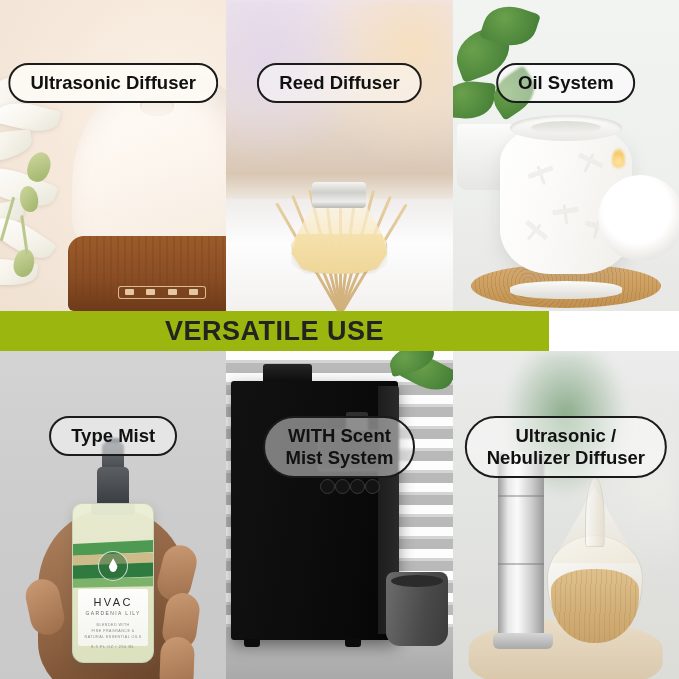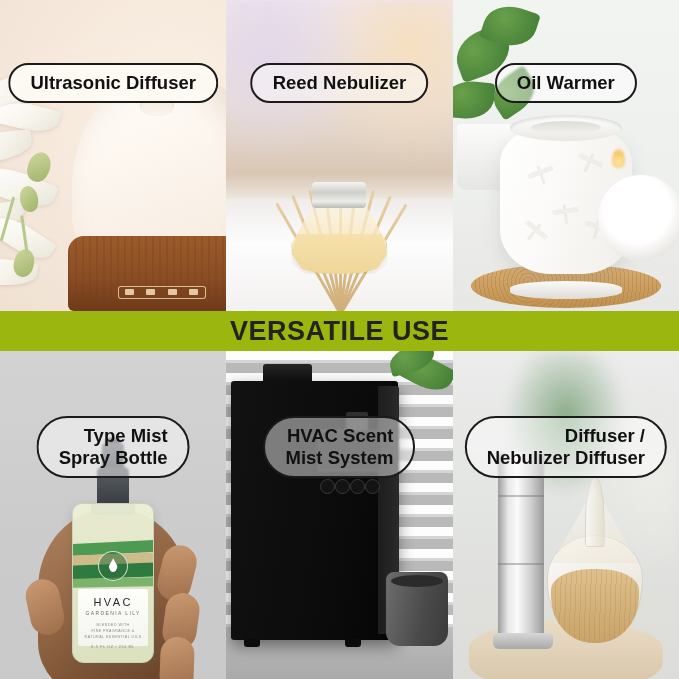--- a/index.html
+++ b/index.html
@@ -11,37 +11,37 @@
     overflow:hidden;
     position:relative;
   }
   .board{ position:absolute; inset:0; display:flex; flex-direction:column; }
 
   .row{ display:flex; width:679px; position:relative; }
   .row-top{ height:311px; }
   .row-bottom{ height:328px; }
 
   .band{
-    height:40px; width:679px;
+    height:40px; width:549px;
     display:flex; align-items:center; justify-content:center;
     position:relative; z-index:5;
   }
   .band-text{
     font-weight:700; font-size:27px; letter-spacing:.5px;
     color:#23241f;
   }
 
   .panel{ position:relative; overflow:hidden; flex:1 1 0; height:100%; }
   .panel .scene{ position:absolute; inset:0; }
 
   
   .pill{
     position:absolute; left:50%; transform:translateX(-50%);
     border:2.5px solid #1b1b1b; border-radius:999px;
-    padding:7px 20px; text-align:right; z-index:9;
+    padding:7px 20px; text-align:center; z-index:9;
     background:rgba(255,255,255,.72);
     backdrop-filter: blur(1px);
   }
   .pill.solid{ background:rgba(253,250,244,.92); }
   .pill.glassy{ background:rgba(255,255,255,.46); }
   .pill-txt{
     display:block; font-weight:700; color:#111; font-size:18.5px;
     line-height:1.18; white-space:nowrap;
   }
   .row-top .pill{ top:63px; }
@@ -425,21 +425,21 @@
           <i style="transform:rotate(7deg);"></i>
           <i style="transform:rotate(15deg);"></i>
           <i style="transform:rotate(23deg);"></i>
           <i style="transform:rotate(31deg);"></i>
         </div>
         <div class="reed-bottle"></div>
         <div class="reed-liquid"></div>
         <div class="reed-collar"></div>
       </div>
       <div class="pill glassy">
-        <span class="pill-txt">Reed Nebulizer</span>
+        <span class="pill-txt">Reed Diffuser</span>
       </div>
     </div>
 
     <div class="panel">
       <div class="scene bg-warm">
         <div class="plant-pot"></div>
         <div>
           <div class="leaf" style="left:1%;top:10%;width:56px;height:44px;transform:rotate(-20deg);"></div>
           <div class="leaf" style="left:14%;top:2%;width:52px;height:40px;transform:rotate(18deg);"></div>
           <div class="leaf" style="left:-4%;top:26%;width:50px;height:38px;transform:rotate(6deg);"></div>
@@ -452,21 +452,21 @@
           <div class="dragonfly" style="left:58%;top:18%;transform:rotate(25deg);"></div>
           <div class="dragonfly" style="left:40%;top:52%;transform:rotate(-8deg);"></div>
           <div class="dragonfly" style="left:64%;top:62%;transform:rotate(14deg);"></div>
           <div class="dragonfly" style="left:16%;top:64%;transform:rotate(40deg);"></div>
         </div>
         <div class="warmer-base"></div>
         <div class="candle"></div>
         <div class="flame"></div>
       </div>
       <div class="pill glassy">
-        <span class="pill-txt">Oil Warmer</span>
+        <span class="pill-txt">Oil System</span>
       </div>
     </div>
   </div>
 
   <div class="band" style="background:#9bb70f;">
     <span class="band-text">VERSATILE USE</span>
   </div>
 
   <div class="row row-bottom">
 
@@ -493,21 +493,20 @@
             <div class="variant">GARDENIA LILY</div>
             <div class="blurb">BLENDED WITH</div>
             <div class="blurb" style="margin-top:0">FINE FRAGRANCE &amp;</div>
             <div class="blurb" style="margin-top:0">NATURAL ESSENTIAL OILS</div>
             <div class="vol">8.5 FL OZ   /   250 ML</div>
           </div>
         </div>
       </div>
       <div class="pill glassy">
         <span class="pill-txt">Type Mist</span>
-        <span class="pill-txt">Spray Bottle</span>
       </div>
     </div>
 
     <div class="panel">
       <div class="scene bg-hvac">
         <div class="blinds"></div>
         <div class="hvac-floor"></div>
         <div class="hvac-plant">
           <div class="leaf" style="right:4%;top:14%;width:52px;height:30px;transform:rotate(28deg);"></div>
           <div class="leaf" style="right:22%;top:2%;width:46px;height:26px;transform:rotate(-14deg);"></div>
@@ -522,21 +521,21 @@
             <i></i>
             <i></i>
             <i></i>
           </div>
           <div class="hvac-foot" style="left:8%;"></div>
           <div class="hvac-foot" style="right:22%;"></div>
         </div>
         <div class="vase"></div>
       </div>
       <div class="pill glassy">
-        <span class="pill-txt">HVAC Scent</span>
+        <span class="pill-txt">WITH Scent</span>
         <span class="pill-txt">Mist System</span>
       </div>
     </div>
 
     <div class="panel">
       <div class="scene bg-neb">
         <div class="neb-blurbg"></div>
         <div class="neb-table"></div>
         <div class="neb-silver">
           <div class="seam" style="top:22%"></div>
@@ -544,18 +543,18 @@
         </div>
         <div class="neb-silver-base"></div>
         <div class="neb-glass">
           <div class="neb-bulb"></div>
           <div class="neb-cone"></div>
           <div class="neb-wood"></div>
           <div class="neb-neck"></div>
         </div>
       </div>
       <div class="pill glassy">
-        <span class="pill-txt">Diffuser /</span>
+        <span class="pill-txt">Ultrasonic /</span>
         <span class="pill-txt">Nebulizer Diffuser</span>
       </div>
     </div>
   </div>
 </div>
 
 </body></html>

